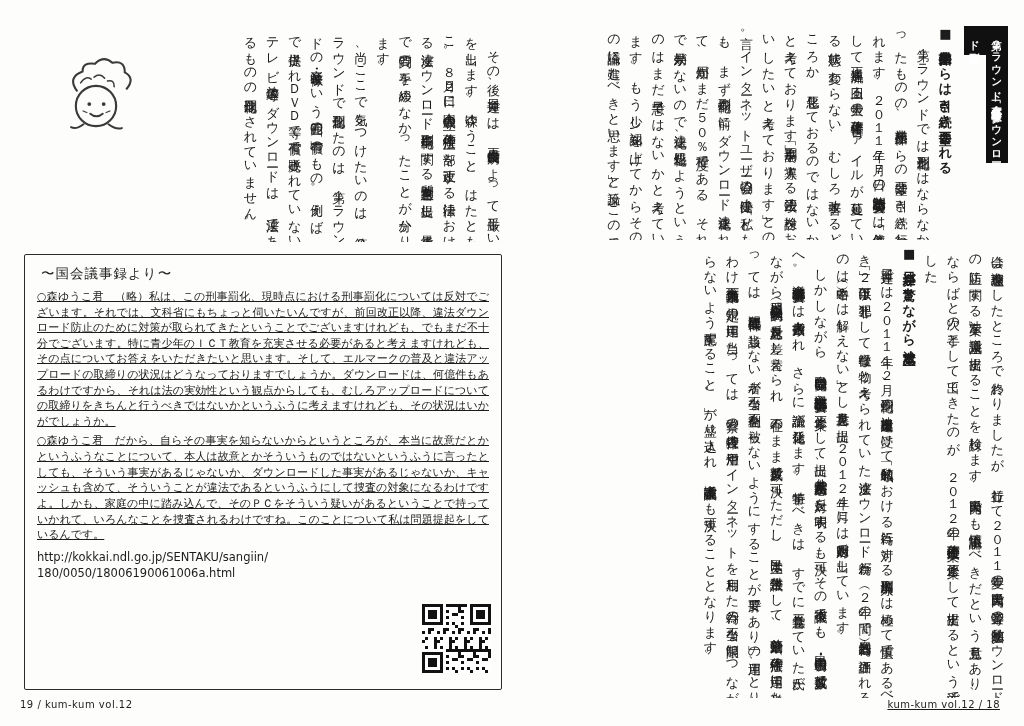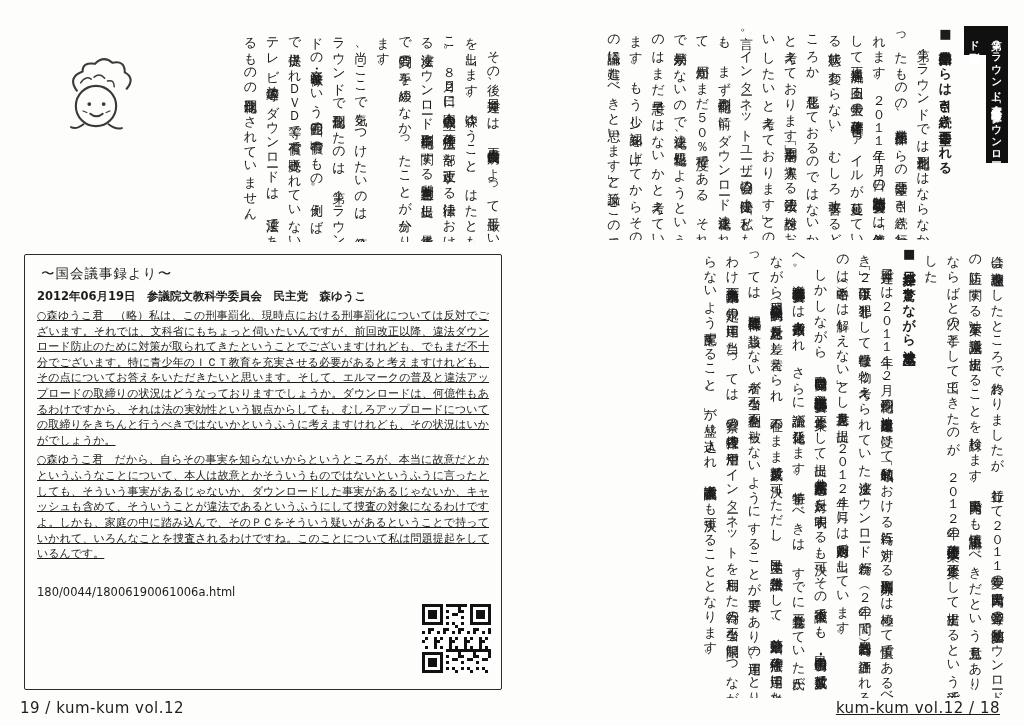--- a/index.html
+++ b/index.html
@@ -35,21 +35,21 @@
     position:absolute;left:24px;top:254px;width:478px;height:436px;
     box-sizing:border-box;border:1.5px solid #2b2b2b;border-radius:2px;
     padding:10px 12px 10px 12px;background:#fdfdfc;
   }
   .box-title{margin:0 0 6px 4px;font-size:13.5px;letter-spacing:1px;}
   .box-session{margin:0 0 4px 0;font-size:11.5px;font-weight:bold;}
   .box-para{margin:0 0 4px 0;font-size:11px;line-height:1.42;text-align:justify;text-decoration:underline;}
   .box-url{margin:6px 0 0 0;font-size:11.5px;line-height:1.4;word-break:break-all;}
   .qr{position:absolute;right:10px;bottom:16px;width:69px;height:69px;background:#fff;}
   
-  .footer{position:absolute;top:699px;font-size:15px;letter-spacing:0.5px;}
+  .footer{position:absolute;top:699px;font-size:10px;letter-spacing:0.5px;}
   .footer-left{left:20px;}
   .footer-right{right:24px;text-decoration:underline;}
 </style>
 </head>
 <body>
 
 <div class="spread">
 
   <div class="vband band-right-top">
     <div class="headline">
@@ -78,24 +78,23 @@
     <circle cx="50" cy="50" r="21" fill="none" stroke="#3a3a3a" stroke-width="2.2"></circle>
     <circle cx="43" cy="48" r="2" fill="#3a3a3a"></circle>
     <circle cx="58" cy="48" r="2" fill="#3a3a3a"></circle>
     <path d="M44 58 q6.5 5.5 13 0" fill="none" stroke="#3a3a3a" stroke-width="2" stroke-linecap="round"></path>
     <path d="M36 55 l5 2 M65 55 l-5 2" stroke="#3a3a3a" stroke-width="1.2"></path>
     <path d="M63 69 q8 6 14 4 M37 69 q-8 6 -13 3" fill="none" stroke="#3a3a3a" stroke-width="2" stroke-linecap="round"></path>
   </svg>
 
   <div class="transcript-box">
     <p class="box-title">〜国会議事録より〜</p>
-    <p class="box-session">2012年06月19日　参議院文教科学委員会　民主党　森ゆうこ</p>
     <p class="box-para">○森ゆうこ君　（略）私は、この刑事罰化、現時点における刑事罰化については反対でございます。それでは、文科省にもちょっと伺いたいんですが、前回改正以降、違法ダウンロード防止のために対策が取られてきたということでございますけれども、でもまだ不十分でございます。特に青少年のＩＣＴ教育を充実させる必要があると考えますけれども、その点についてお答えをいただきたいと思います。そして、エルマークの普及と違法アップロードの取締りの状況はどうなっておりますでしょうか。ダウンロードは、何億件もあるわけですから、それは法の実効性という観点からしても、むしろアップロードについての取締りをきちんと行うべきではないかというふうに考えますけれども、その状況はいかがでしょうか。</p>
     <p class="box-para">○森ゆうこ君　だから、自らその事実を知らないからというところが、本当に故意だとかというふうなことについて、本人は故意とかそういうものではないというふうに言ったとしても、そういう事実があるじゃないか、ダウンロードした事実があるじゃないか、キャッシュも含めて、そういうことが違法であるというふうにして捜査の対象になるわけですよ。しかも、家庭の中に踏み込んで、そのＰＣをそういう疑いがあるということで持っていかれて、いろんなことを捜査されるわけですね。このことについて私は問題提起をしているんです。</p>
-    <p class="box-url"><br><span>180/0044/18006190061006a.html</span></p>
+    <p class="box-url"><span>http://kokkai.ndl.go.jp/SENTAKU/sangiin/</span><br><span>180/0050/18006190061006a.html</span></p>
     <svg class="qr" id="qr" viewBox="0 0 69 69" aria-hidden="true">
         <rect x="0" y="0" width="69" height="69" fill="#ffffff"></rect>
         <rect x="24" y="0" width="3" height="3" fill="#111111"></rect>
         <rect x="27" y="0" width="3" height="3" fill="#111111"></rect>
         <rect x="30" y="0" width="3" height="3" fill="#111111"></rect>
         <rect x="33" y="0" width="3" height="3" fill="#111111"></rect>
         <rect x="36" y="0" width="3" height="3" fill="#111111"></rect>
         <rect x="39" y="0" width="3" height="3" fill="#111111"></rect>
         <rect x="42" y="0" width="3" height="3" fill="#111111"></rect>
         <rect x="36" y="3" width="3" height="3" fill="#111111"></rect>

